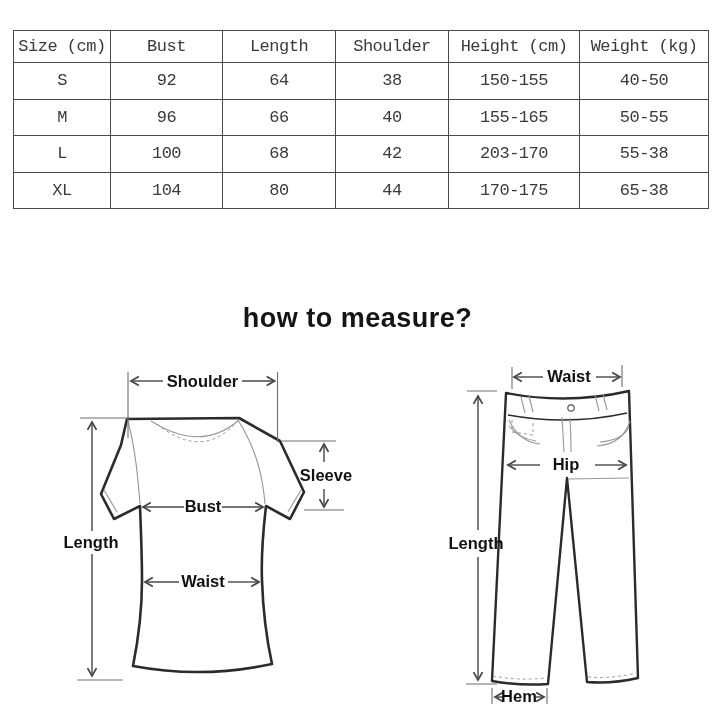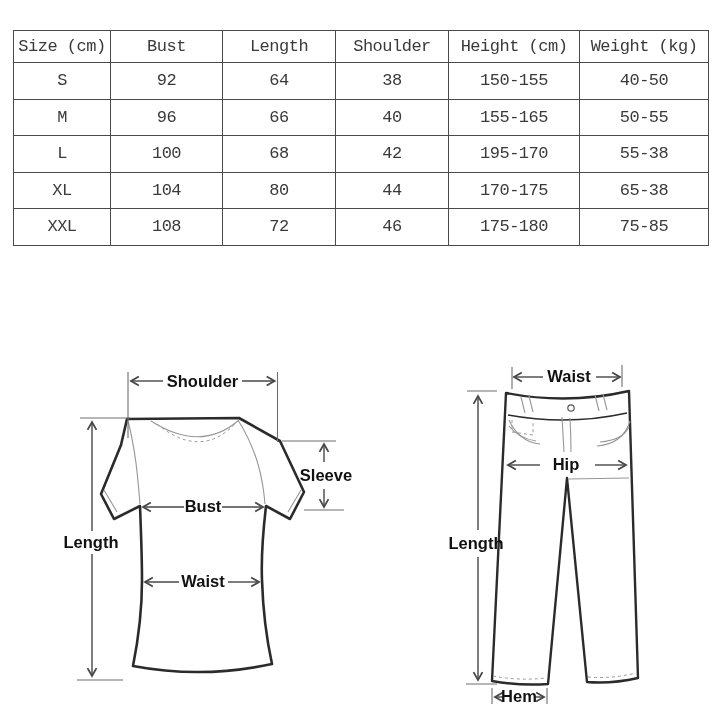--- a/index.html
+++ b/index.html
@@ -112,42 +112,35 @@
         <td>66</td>
         <td>40</td>
         <td>155-165</td>
         <td>50-55</td>
       </tr>
       <tr>
         <td>L</td>
         <td>100</td>
         <td>68</td>
         <td>42</td>
-        <td>195-170</td>
+        <td>203-170</td>
         <td>55-38</td>
       </tr>
       <tr>
         <td>XL</td>
         <td>104</td>
         <td>80</td>
         <td>44</td>
         <td>170-175</td>
         <td>65-38</td>
       </tr>
-      <tr>
-        <td>XXL</td>
-        <td>108</td>
-        <td>72</td>
-        <td>46</td>
-        <td>175-180</td>
-        <td>75-85</td>
-      </tr>
     </tbody>
   </table>
 
+  <h2 class="measure-heading">how to measure?</h2>
 
   <svg class="measure-diagram" viewBox="0 350 715 365" xmlns="http://www.w3.org/2000/svg">
     <defs>
       <marker id="ah" viewBox="0 0 10 10" refX="8.5" refY="5" markerWidth="8" markerHeight="8" orient="auto-start-reverse">
         <path d="M1.5,1 L8.5,5 L1.5,9" fill="none" stroke="#474747" stroke-width="1.6"></path>
       </marker>
     </defs>
 
     <g>
       <path class="outline" d="M127,419 L239,418 L280,441 L304,492 L290,519 L266,506

